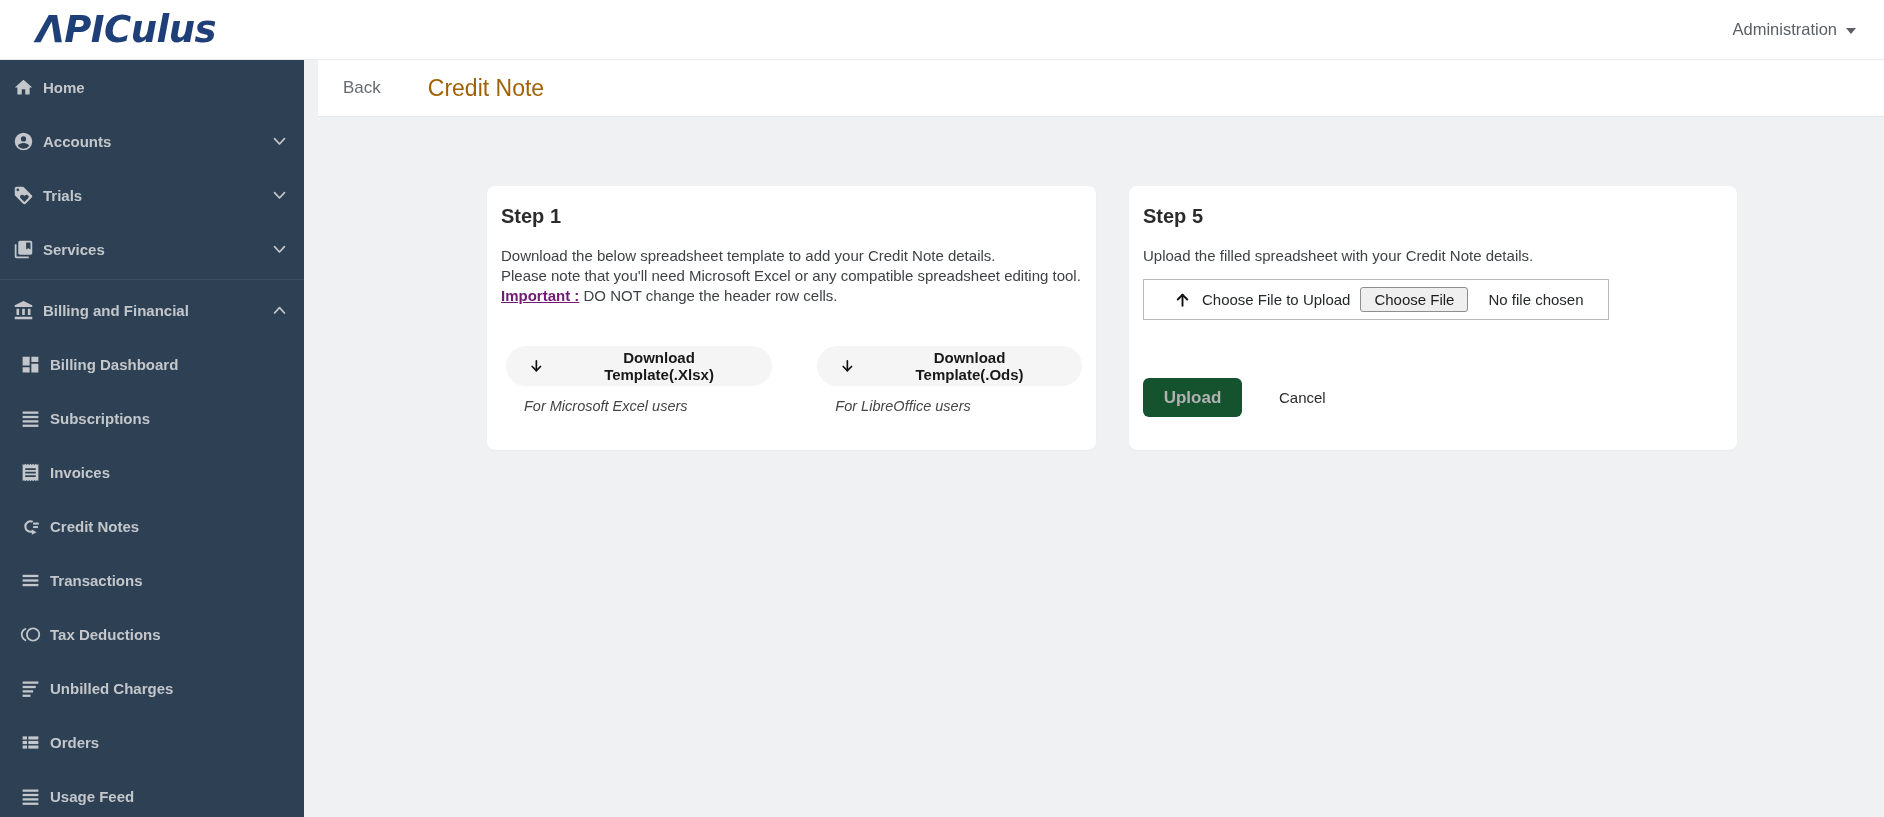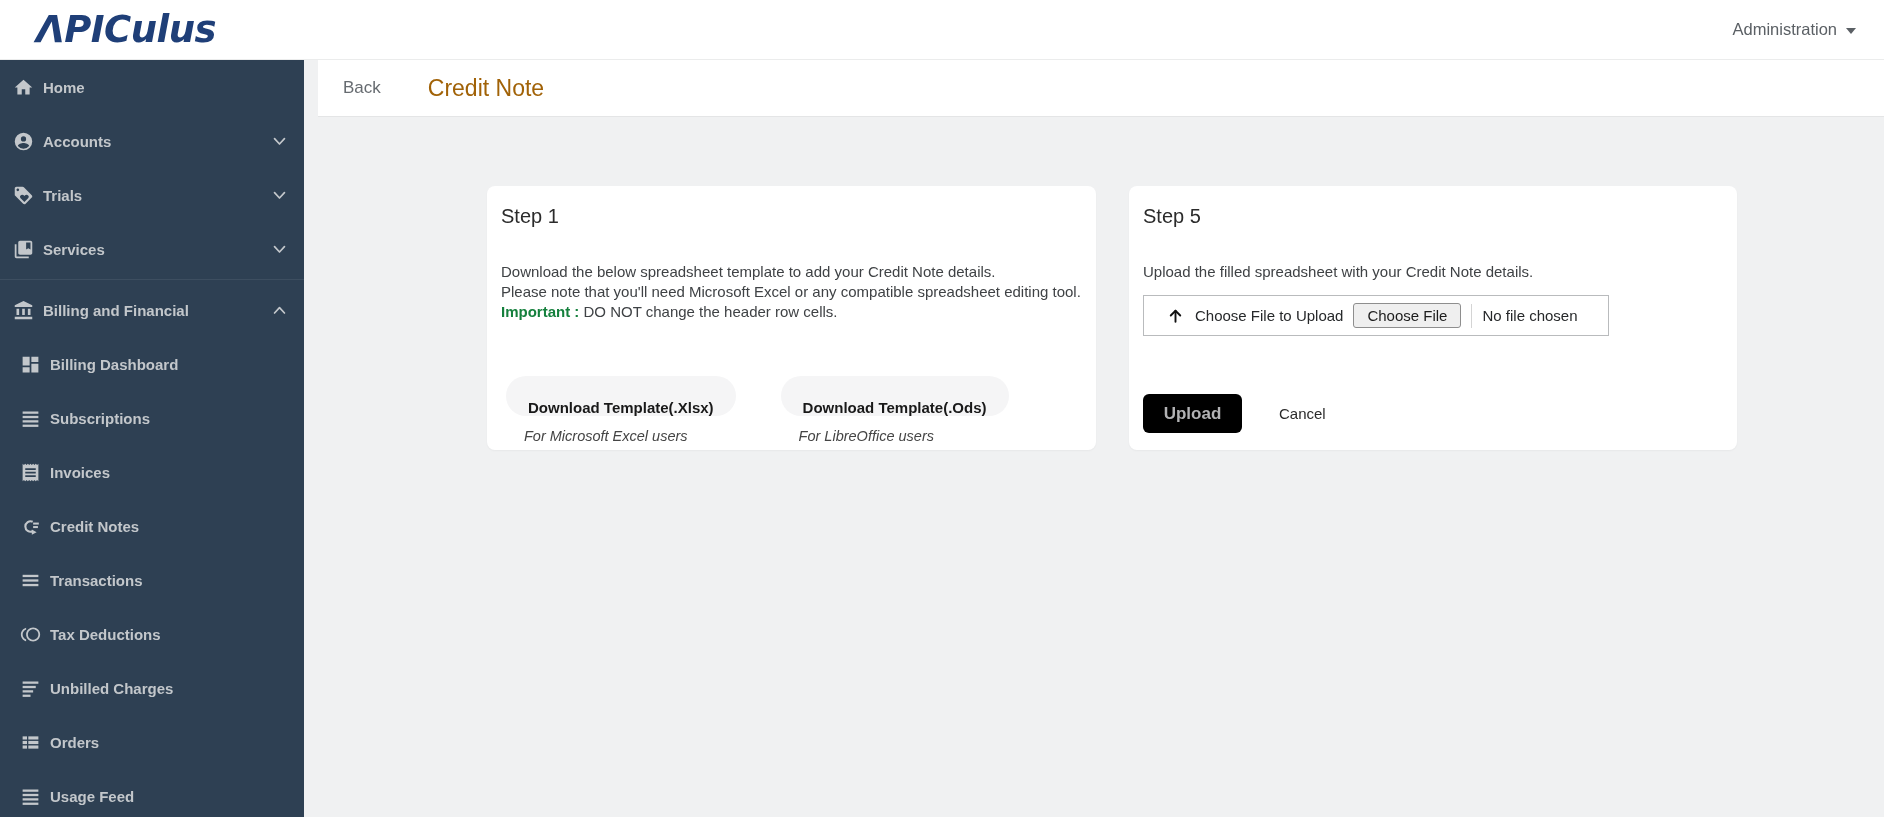--- a/index.html
+++ b/index.html
@@ -59,52 +59,52 @@
   }
   .back-link { color:#666b70; font-size:17px; cursor:pointer; }
   .page-title { color:#a16207; font-size:23px; margin-left:47px; }
 
   .content { padding:69px 0 0 169px; display:flex; gap:33px; align-items:flex-start; }
 
   .card {
     width:609px; height:264px; background:#ffffff; border-radius:8px;
     padding:18px 14px; box-shadow:0 1px 2px rgba(0,0,0,0.04);
   }
-  .step-title { font-size:20px; font-weight:normal; color:#2b2b2b; line-height:24px; margin:0 0 34px 0; }
+  .step-title { font-size:20px; font-weight:bold; color:#2b2b2b; line-height:24px; margin:0 0 18px 0; }
   .step-text { font-size:15px; color:#3f4245; line-height:20px; }
-  .imp { font-weight:bold; color:#15803d; }
+  .imp { font-weight:bold; text-decoration:underline; color:#701a75; }
 
   .dl-row { margin-top:40px; display:flex; gap:45px; padding-left:5px; }
   .dl-btn {
     height:40px; border:none; border-radius:20px; background:#f5f5f6;
     display:inline-flex; align-items:center; gap:23px; padding:0 22px;
     font-family:"Liberation Sans", sans-serif;
-    font-size:15px; font-weight:bold; color:#191919; cursor:pointer;flex-direction:column;
+    font-size:15px; font-weight:bold; color:#191919; cursor:pointer;
   }
   .dl-btn svg { width:17px; height:17px; stroke:#111; fill:none; stroke-width:2.4; stroke-linecap:round; stroke-linejoin:round; }
   .dl-caption { margin-top:12px; font-style:italic; font-size:14.5px; color:#454545; padding-left:18px; }
 
   .upload-box {
     margin-top:13px; width:466px; height:41px; border:1px solid #b9bbbd; background:#fff;
-    display:flex; align-items:center; padding:0 22px; gap:10px;
+    display:flex; align-items:center; padding:0 29px; gap:10px;
   }
   .upload-box svg { width:19px; height:19px; stroke:#111; fill:none; stroke-width:2.4; stroke-linecap:round; stroke-linejoin:round; flex:0 0 auto; }
   .upload-label { font-size:15px; color:#26282a; white-space:nowrap; }
   .file-btn {
     border:1px solid #8e8e8e; border-radius:3px; background:#efefef;
     padding:3px 13px; font-size:15px; color:#1c1c1c; cursor:pointer; white-space:nowrap;
     font-family:"Liberation Sans", sans-serif;
   }
   .file-sep { width:1px; height:24px; background:#d4d4d4; }
   .file-status { font-size:15px; color:#26282a; white-space:nowrap; }
 
   .actions { margin-top:58px; display:flex; align-items:center; gap:31px; }
   .upload-btn {
     width:99px; height:39px; border:none; border-radius:6px;
-    background:#000000; color:#b2b2b4; font-size:17px; font-weight:bold;
+    background:#14532d; color:#b2b2b4; font-size:17px; font-weight:bold;
     font-family:"Liberation Sans", sans-serif; cursor:default;
   }
   .cancel-btn { font-size:15px; color:#2b2b2b; cursor:pointer; background:none; border:none; font-family:"Liberation Sans", sans-serif; }
 </style>
 </head>
 <body>
 
 <div class="topbar">
   <div class="logo"><span>ΛPIC</span><span>ulus</span></div>
   <div class="admin-menu">

